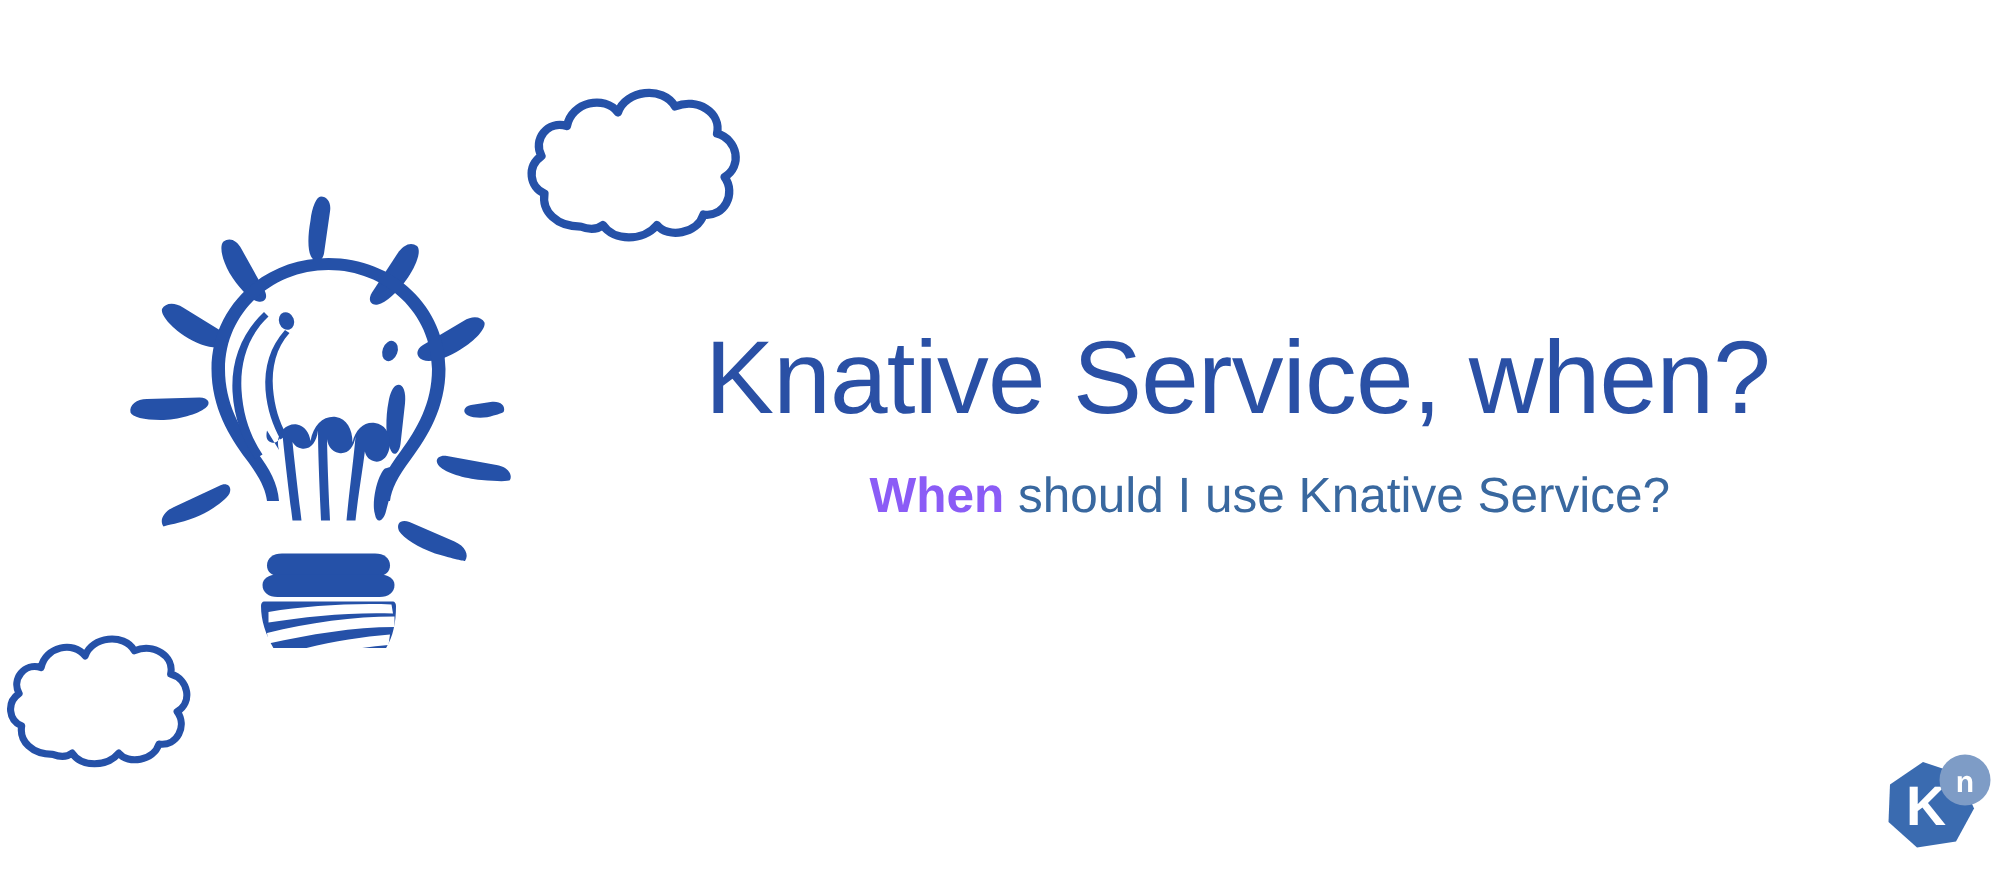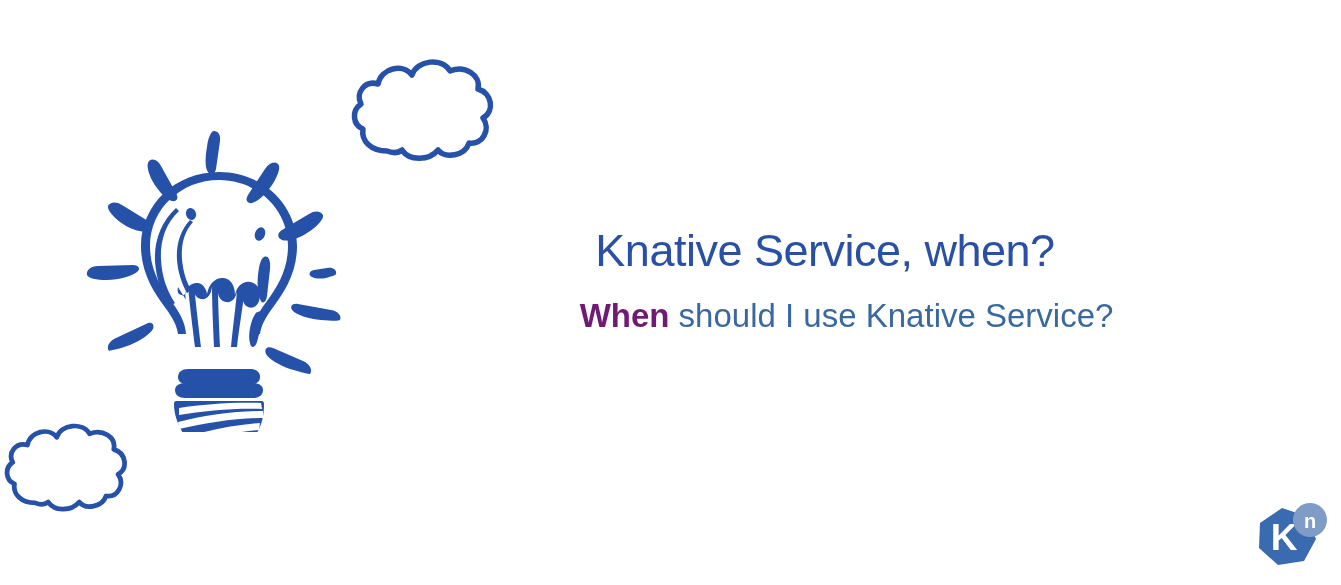--- a/index.html
+++ b/index.html
@@ -36,43 +36,43 @@
 
   
   #text-block {
     position: absolute;
     left: 380px;
     top: 215px;
     width: 890px;
     text-align: center;
   }
   #page-title {
-    margin: 12px;
+    margin: 0;
     font-family: "Liberation Sans", sans-serif;
-    font-size: 45px;
+    font-size: 69px;
     font-weight: 400;
     letter-spacing: -0.5px;
     line-height: 1.08;
     color: #2A50A5;
     white-space: nowrap;
   }
   .subtitle-line {
     font-family: "Liberation Sans", sans-serif;
     font-size: 33px;
     font-weight: 400;
     line-height: 1.58;
     color: #39689F;
     white-space: nowrap;
   }
   #subtitle-block {
     margin-top: 14px;
   }
   .subtitle-line b {
     font-weight: 700;
-    color: #701a75;
+    color: #8b5cf6;
     margin-left: 43px;
   }
 
   
   #knative-logo {
     position: absolute;
     left: 1248px;
     top: 498px;
   }
 </style>

